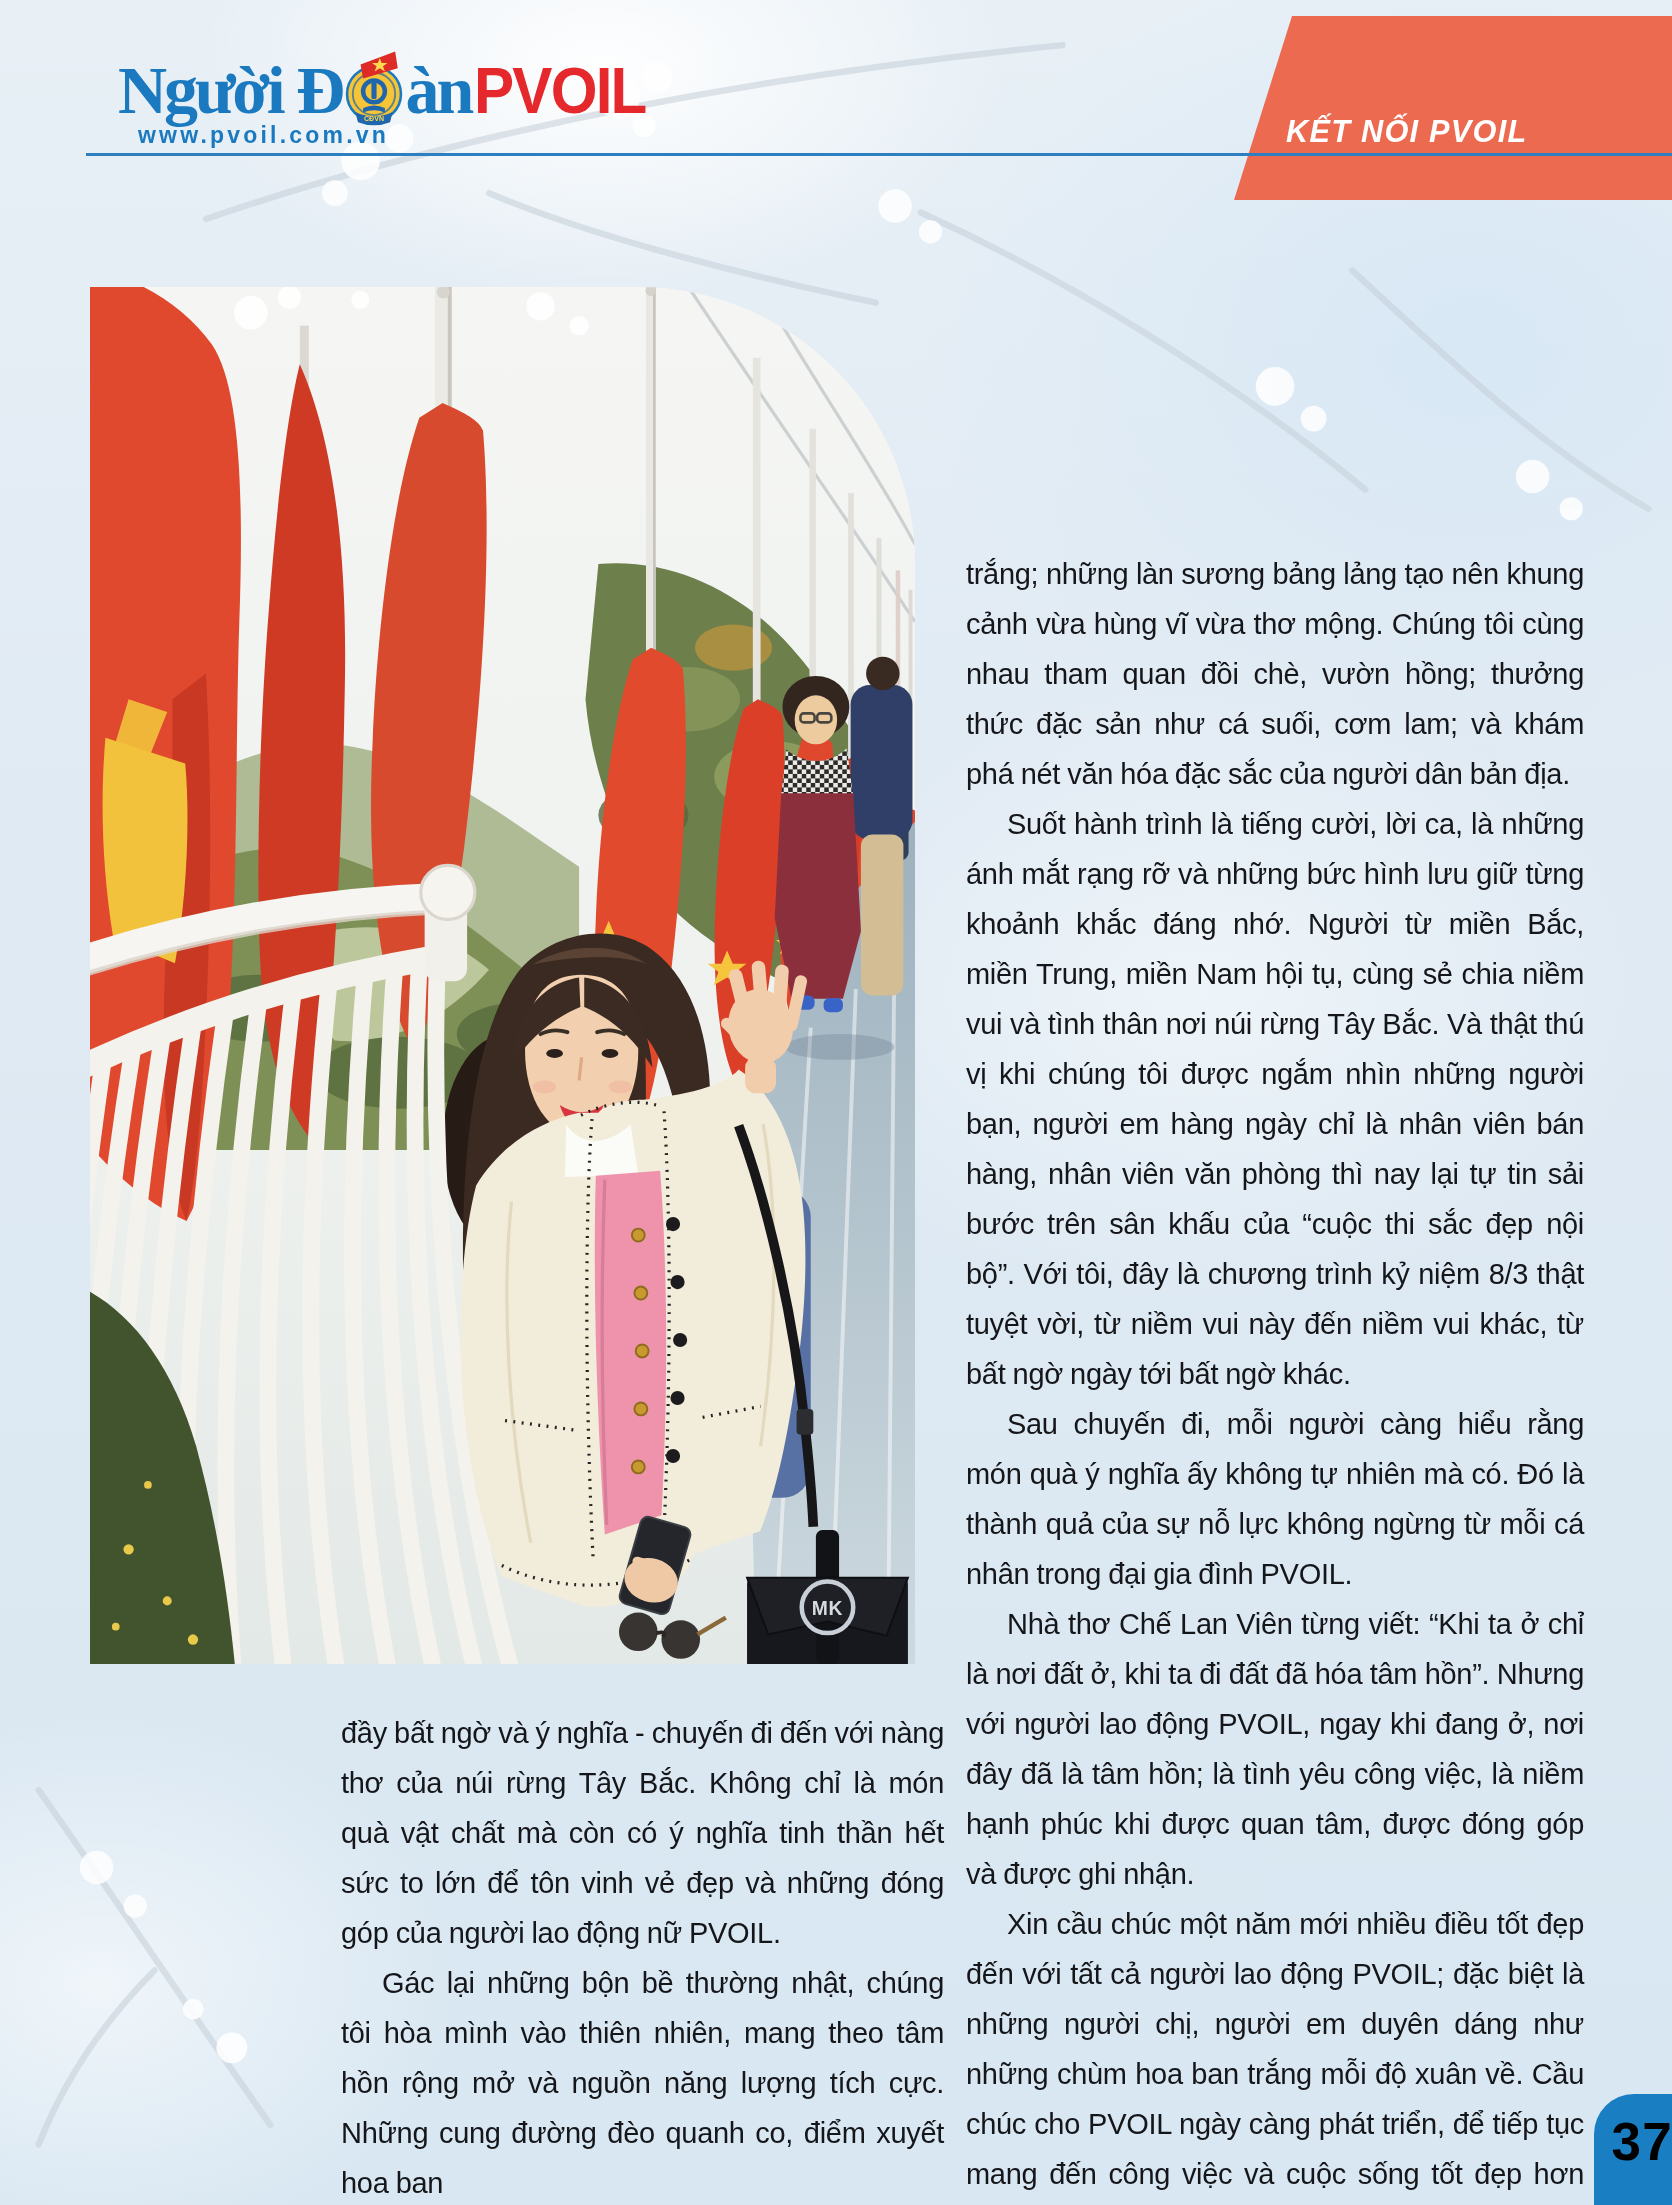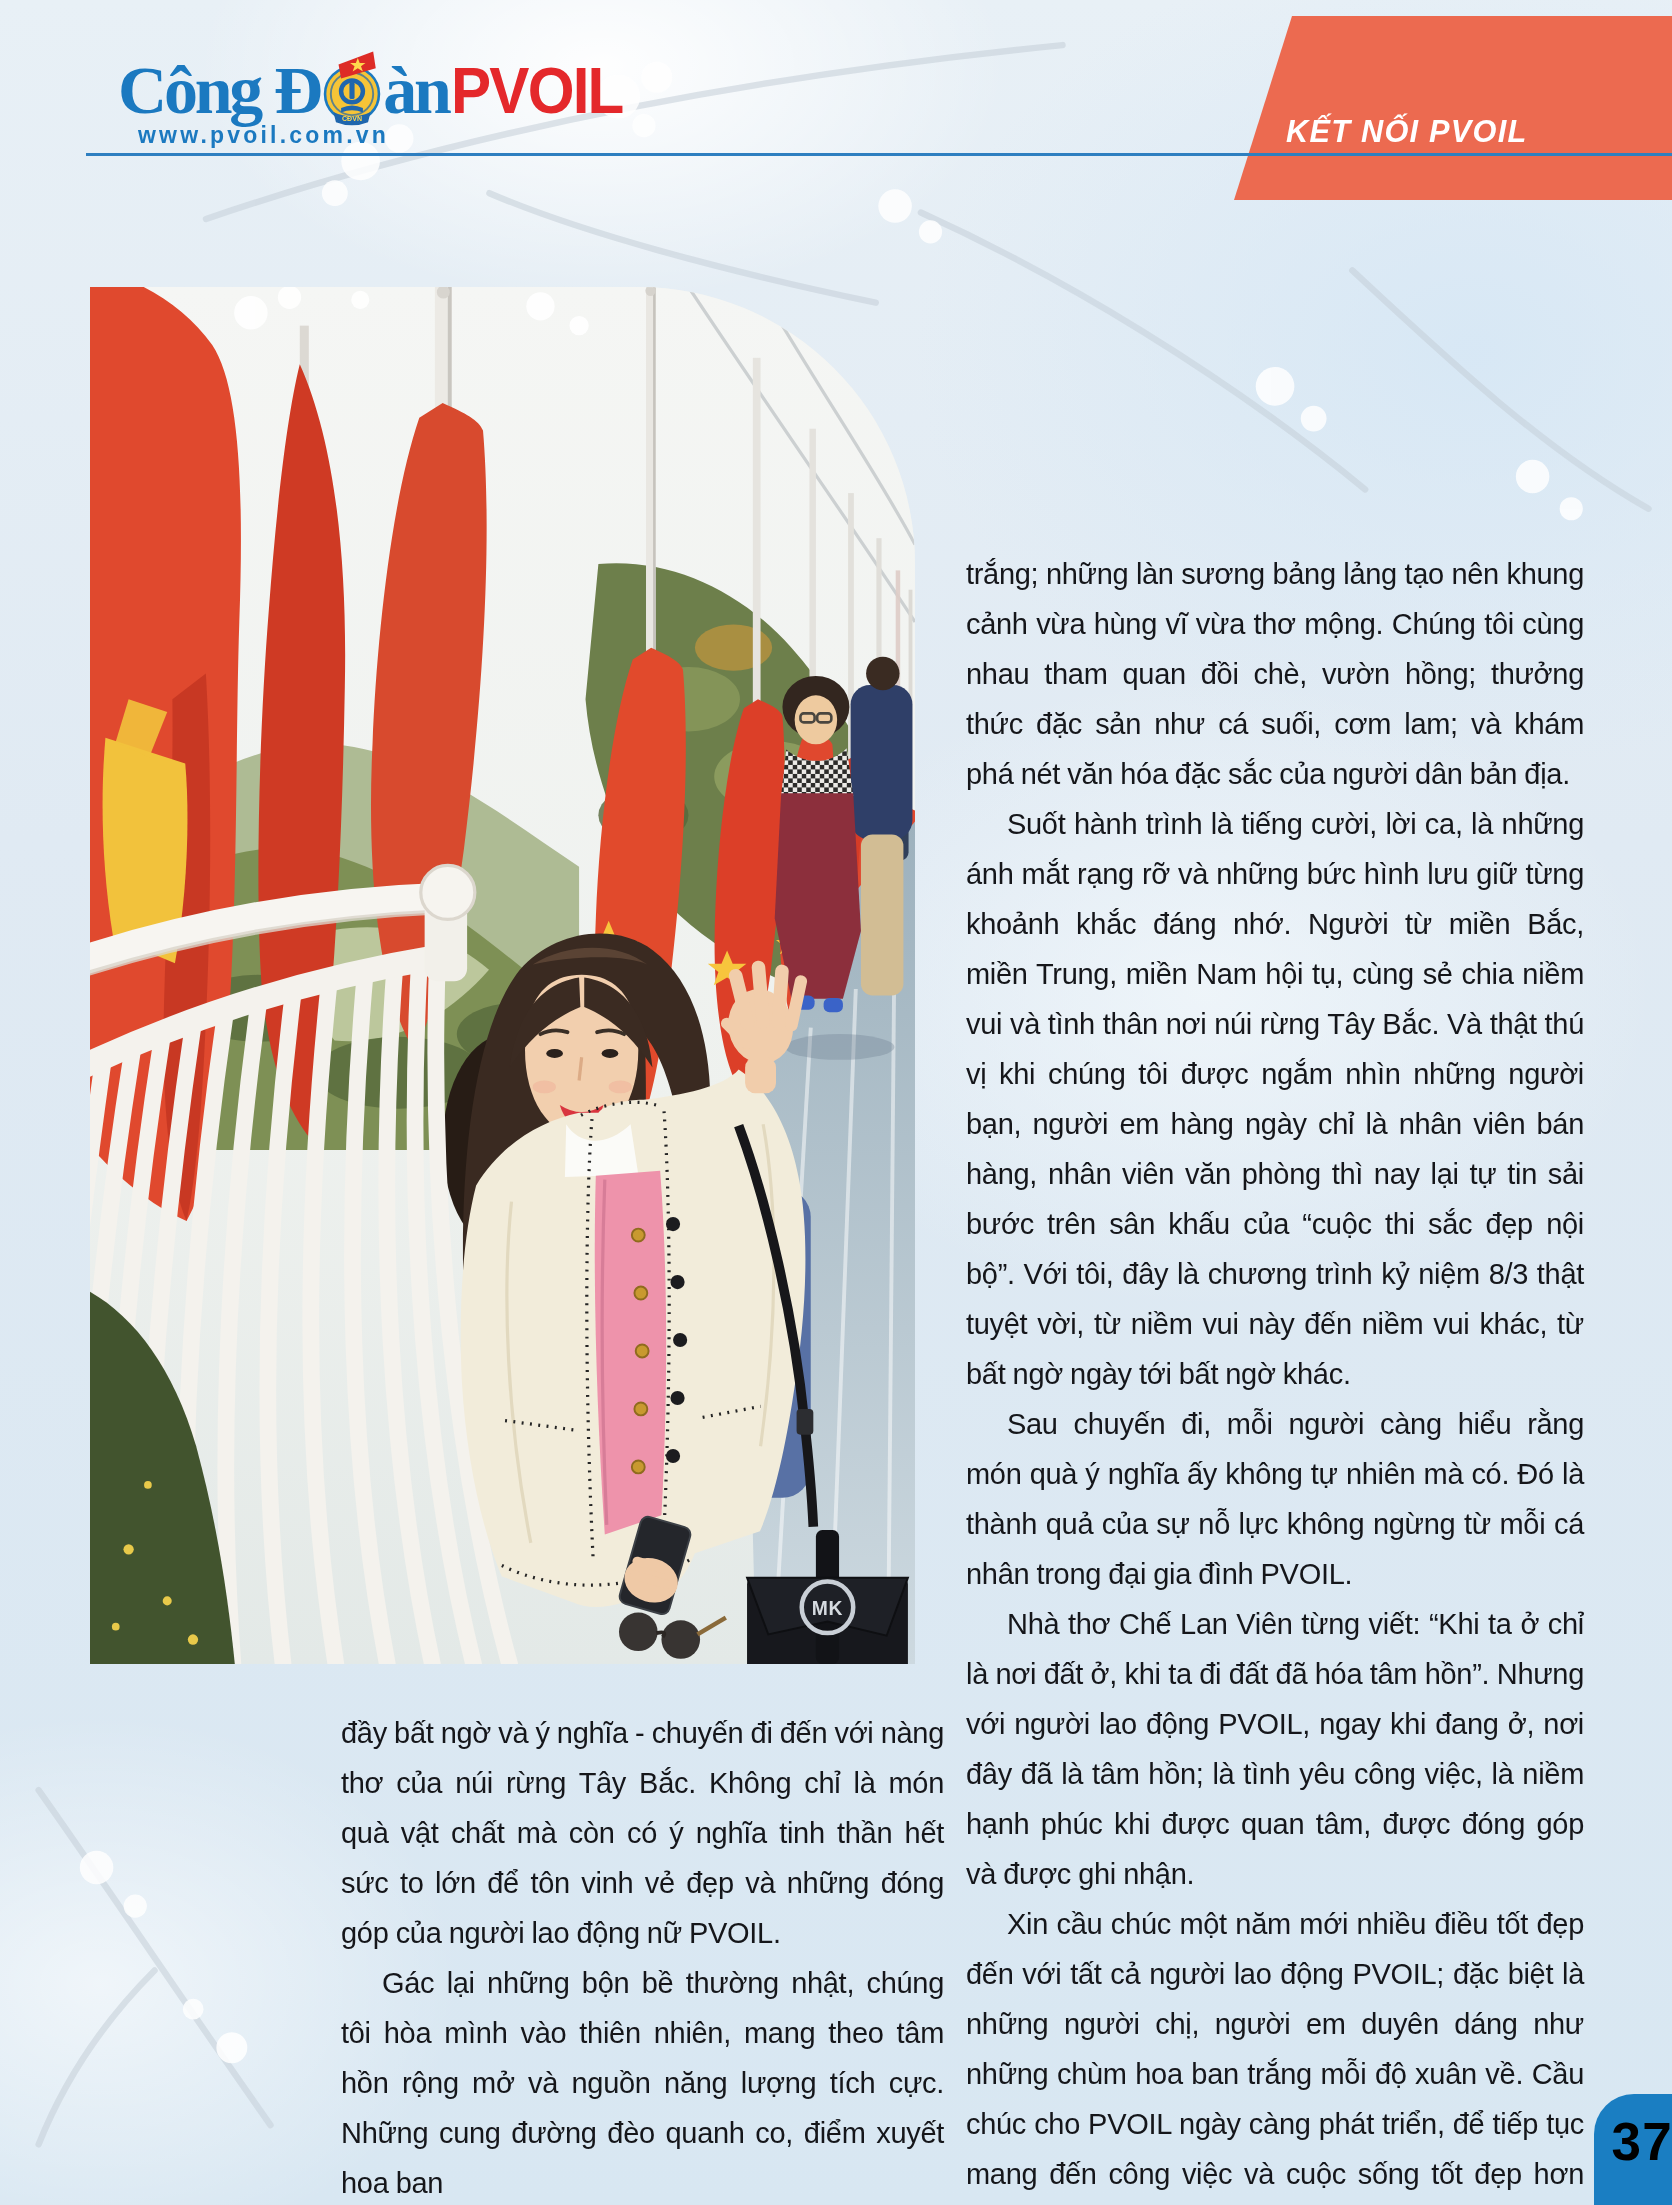--- a/index.html
+++ b/index.html
@@ -74,21 +74,21 @@
       <circle cx="2380" cy="740" r="26"></circle>
         <circle cx="2440" cy="790" r="18"></circle>
       <circle cx="150" cy="2900" r="26"></circle>
         <circle cx="210" cy="2960" r="18"></circle>
       <circle cx="360" cy="3180" r="24"></circle>
         <circle cx="300" cy="3120" r="16"></circle>
     </g>
   </svg>
 
   <div class="logo-row">
-    <span class="logo-serif">Công Đ</span>
+    <span class="logo-serif">Người Đ</span>
     <svg class="logo-emblem" viewBox="0 0 102 120">
       <circle cx="51" cy="70" r="42" fill="#f6c437" stroke="#1b79c0" stroke-width="4"></circle>
       <circle cx="51" cy="70" r="33" fill="none" stroke="#1f66ad" stroke-width="3" opacity=".7"></circle>
       <polygon points="30,24 84,4 88,30 34,46" fill="#dd2b26"></polygon>
       <polygon points="60,14 63,22 72,22 65,27 68,35 60,30 52,35 55,27 48,22 57,22" fill="#ffd84d"></polygon>
       <g fill="#1f66ad">
         <circle cx="51" cy="66" r="17" fill="none" stroke="#1f66ad" stroke-width="7"></circle>
         <rect x="47" y="52" width="8" height="26" rx="3"></rect>
         <path d="M34,92 Q51,84 68,92 L68,99 Q51,92 34,99 Z"></path>
       </g>

